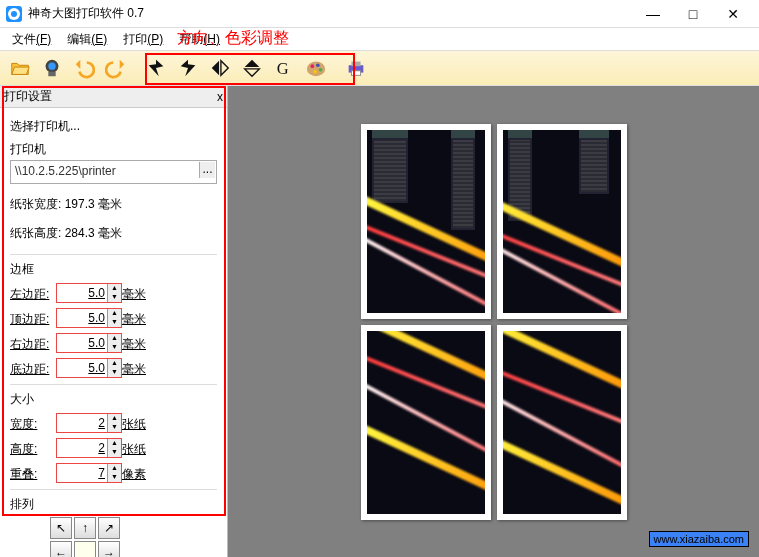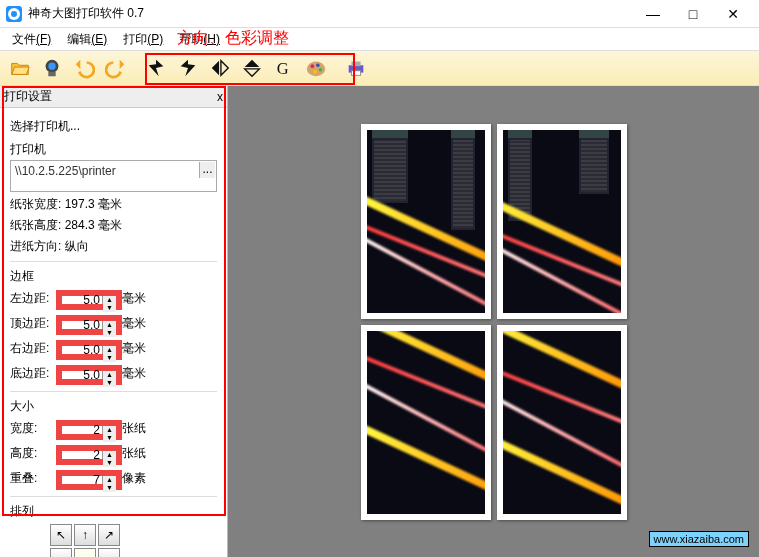--- a/index.html
+++ b/index.html
@@ -17,47 +17,47 @@
     .tbtn { width: 28px; height: 28px; display: flex; align-items: center; justify-content: center; margin: 0 2px; cursor: default; }
     .tbtn svg { width: 22px; height: 22px; }
     .toolbar-highlight { position: absolute; border: 2px solid #ff0000; }
     .highlight-tools { left: 145px; top: 2px; width: 210px; height: 32px; }
     .body { display: flex; height: calc(100% - 86px); }
     .sidebar { width: 228px; border-right: 1px solid #bbb; background: #fff; display: flex; flex-direction: column; position: relative; }
     .panel-head { background: #eee; border-bottom: 1px solid #ccc; padding: 2px 4px; display: flex; justify-content: space-between; align-items: center; font-size: 12px; }
     .panel-body { padding: 4px 10px; overflow-y: auto; flex: 1; }
     .section-title { font-size: 12px; margin: 6px 0 2px; }
     .printer-sel { position: relative; margin: 2px 0 4px; }
-    .printer-sel .val { border: 1px solid #aaa; padding: 2px 20px 2px 4px; font-size: 12px; height: 32px; line-height: 16px; color: #333; }
+    .printer-sel .val { border: 1px solid #aaa; padding: 2px 20px 2px 4px; font-size: 12px; height: 24px; line-height: 16px; color: #333; }
     .printer-sel .dots { position: absolute; right: 2px; top: 2px; width: 16px; height: 16px; text-align: center; line-height: 14px; background: #eee; border-left: 1px solid #aaa; }
-    .info-line { font-size: 12px; margin: 4px 0; }
+    .info-line { font-size: 12px; margin: 12px 0; }
     .group-sep { height: 1px; background: #ddd; margin: 6px 0; }
-    .field-row { display: flex; align-items: flex-start; margin: 5px 0; }
+    .field-row { display: flex; align-items: flex-end; margin: 5px 0; text-decoration: underline; }
     .field-row .lbl { width: 46px; font-size: 12px; }
-    .field-row .spin { width: 66px; height: 20px; border: 6px solid #ef4444; display: flex; align-items: center; justify-content: flex-end; padding: 0 16px 0 4px; position: relative; font-size: 12px; background: #fff; }
+    .field-row .spin { width: 66px; height: 20px; border: 1px solid #ef4444; display: flex; align-items: center; justify-content: flex-end; padding: 0 16px 0 4px; position: relative; font-size: 12px; background: #fff; }
     .field-row .spin .arrows { position: absolute; right: 0; top: 0; width: 14px; height: 100%; border-left: 1px solid #999; display: flex; flex-direction: column; }
     .field-row .spin .arrows span { flex:1; font-size: 7px; text-align: center; line-height: 8px; background: #eee; }
     .field-row .unit { margin-left: 0; font-size: 12px; }
     .arrange-grid { display: grid; grid-template-columns: repeat(3, 22px); grid-template-rows: repeat(3, 22px); gap: 2px; margin: 4px 0 8px 40px; }
     .acell { border: 1px solid #888; background: linear-gradient(#fff,#ddd); display: flex; align-items: center; justify-content: center; font-size: 12px; }
     .acell.center { background: #ffe; }
     .highlight-sidebar { position: absolute; left: 2px; top: 0px; width: 224px; height: 430px; border: 2px solid #ff0000; pointer-events: none; }
     .canvas { flex: 1; background: #808080; position: relative; display: flex; align-items: center; justify-content: center; }
     .tile-grid { display: grid; grid-template-columns: repeat(2, 130px); grid-template-rows: repeat(2, 195px); gap: 6px; }
     .tile { background: #fff; padding: 6px; box-shadow: 1px 1px 3px rgba(0,0,0,0.4); }
     .tile .img { width: 100%; height: 100%; background: #0a0a15; position: relative; overflow: hidden; }
     .streak { position: absolute; border-radius: 4px; filter: blur(1px); }
     .s1 { width: 160%; height: 8px; background: linear-gradient(90deg,#ff4,#f80); transform: rotate(25deg); }
     .s2 { width: 160%; height: 4px; background: linear-gradient(90deg,#f33,#f88); transform: rotate(22deg); }
     .s3 { width: 160%; height: 4px; background: linear-gradient(90deg,#fff,#f55); transform: rotate(28deg); }
     .bld { position: absolute; background: #223; border-top: 8px solid #344; }
     .bld::before { content:""; position:absolute; inset:2px; background: repeating-linear-gradient(0deg,#333,#333 2px,#555 2px,#555 4px); opacity:0.5;}
     .watermark { position: absolute; right: 10px; bottom: 10px; display: flex; flex-direction: column; align-items: flex-end; }
     .wm-box-dl { background: #000; color: #fff; font-size: 20px; font-weight: bold; padding: 2px 8px; border: 1px solid #fff; font-style: italic; }
-    .wm-url { background: #7dd3fc; color: #000; font-size: 11px; padding: 1px 4px; border: 1px solid #000; }
+    .wm-url { background: #3b82f6; color: #000; font-size: 11px; padding: 1px 4px; border: 1px solid #000; }
   </style>
 </head>
 <body>
 
 <div class="titlebar">
   <span class="icon">
     <svg viewBox="0 0 16 16">
         <circle cx="8" cy="8" r="6" fill="#fff"></circle>
         <circle cx="8" cy="8" r="3" fill="#1e90ff"></circle>
       </svg>
@@ -161,21 +161,20 @@
     </div>
     <div class="panel-body">
       <div class="section-title">选择打印机...</div>
       <div class="section-title">打印机</div>
       <div class="printer-sel">
         <div class="val">\\10.2.5.225\printer</div>
         <div class="dots">...</div>
       </div>
       <div class="info-line">纸张宽度: 197.3 毫米</div>
       <div class="info-line">纸张高度: 284.3 毫米</div>
-      <div class="info-line">进纸方向: 纵向</div>
       <div class="group-sep"></div>
 
       <div class="section-title">边框</div>
       <div class="field-row">
         <span class="lbl">左边距:</span>
         <div class="spin">
             <span>5.0</span>
             <div class="arrows">
               <span>▲</span>
               <span>▼</span>

